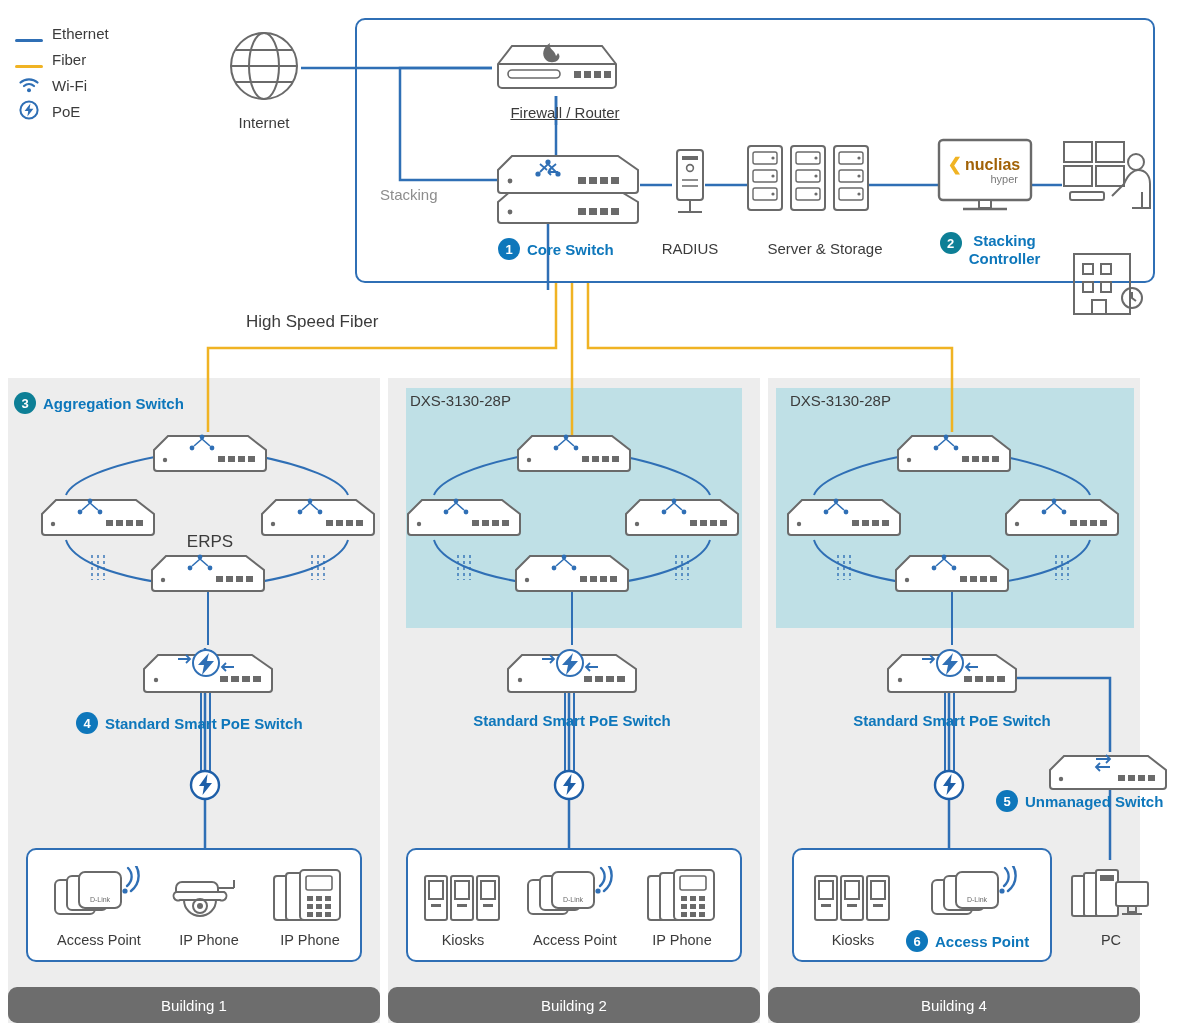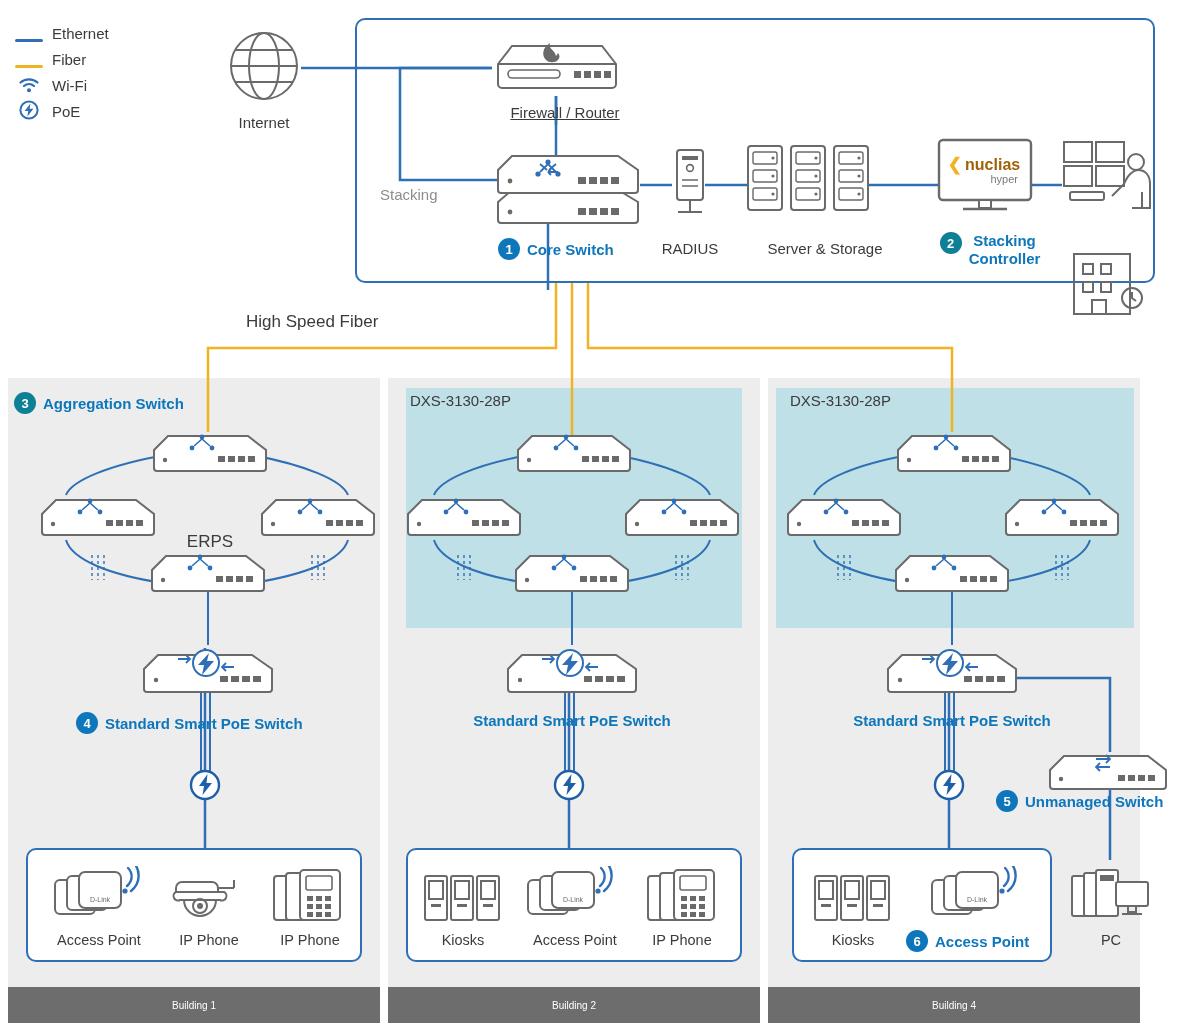--- a/index.html
+++ b/index.html
@@ -101,24 +101,25 @@
   #bldg2 { left: 388px; }
   #bldg3 { left: 768px; }
   .bldg-footer {
     position: absolute;
     left: 0;
     bottom: 0;
     width: 100%;
     height: 36px;
     background: #6d6d6d;
     color: #fff;
-    font-size: 10px;
+    font-size: 15px;
     display: flex;
     align-items: center;
     justify-content: center;
+    border-radius: 9px;
   }
   .teal-panel {
     background: #bfe0e6;
     position: absolute;
   }
   .device-group {
     border: 2px solid #2f6fb5;
     border-radius: 10px;
     box-sizing: border-box;
     background: #ffffff;

